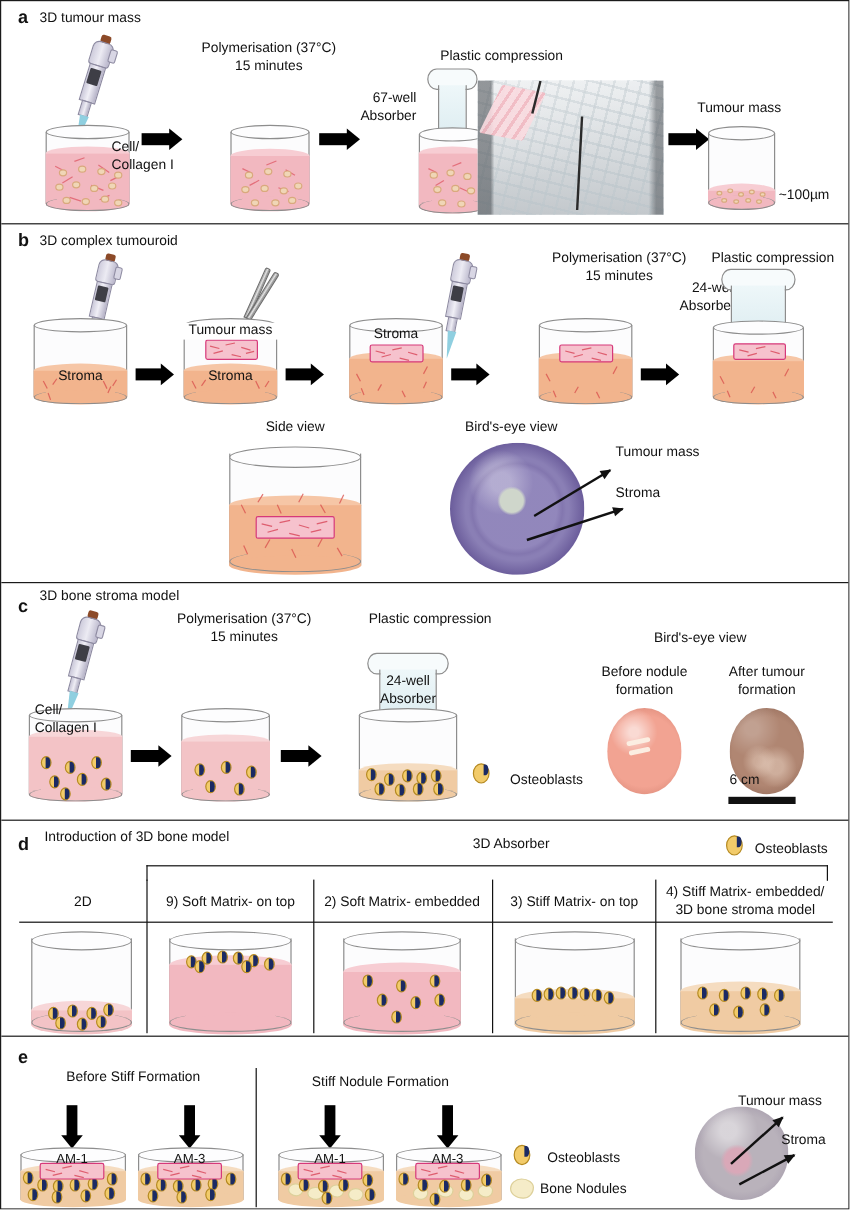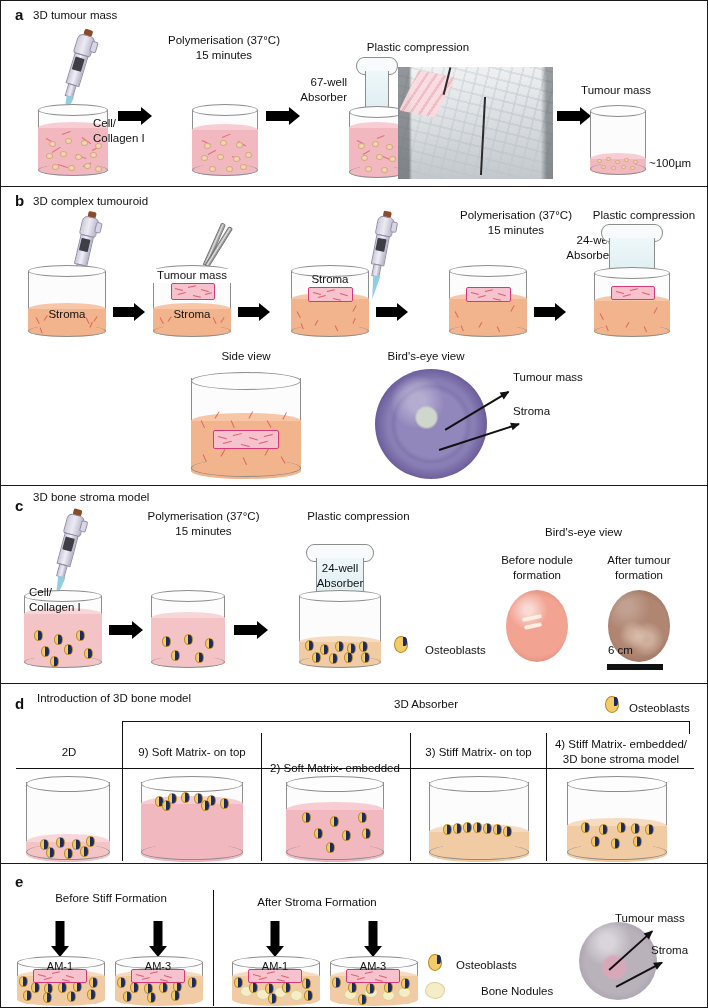--- a/index.html
+++ b/index.html
@@ -605,21 +605,21 @@
     <div class="bracket" style="left:121px;top:37px;width:566px;height:12px;"></div>
 
     <div class="vline" style="left:121px;top:49px;height:128px;"></div>
     <div class="vline" style="left:260px;top:49px;height:128px;"></div>
     <div class="vline" style="left:409px;top:49px;height:128px;"></div>
     <div class="vline" style="left:545px;top:49px;height:128px;"></div>
     <div class="hline" style="left:15px;top:84px;width:678px;"></div>
 
     <div class="lbl" style="left:18px;top:62px;width:100px;">2D</div>
     <div class="lbl" style="left:124px;top:62px;width:134px;">9) Soft Matrix- on top</div>
-    <div class="lbl" style="left:262px;top:78px;width:144px;">2) Soft Matrix- embedded</div>
+    <div class="lbl" style="left:262px;top:62px;width:144px;">2) Soft Matrix- embedded</div>
     <div class="lbl" style="left:411px;top:62px;width:133px;">3) Stiff Matrix- on top</div>
     <div class="lbl" style="left:547px;top:54px;width:146px;">4) Stiff Matrix- embedded/</div>
     <div class="lbl" style="left:547px;top:69px;width:146px;">3D bone stroma model</div>
 
     <div class="cyl" style="left:25px;top:92px;width:84px;height:84px;">
       <div class="wall"></div>
         <div class="toprim" style="height:16px;"></div>
       <div class="fill fl-pale" style="height:20px;">
           <div class="capt" style="height:16px;"></div>
           <div class="body" style="top:8px;"></div>
@@ -709,21 +709,21 @@
         <div class="osteo" style="left:66px;top:60px;"></div>
     </div>
   </div>
 
   <div class="panel pe">
     <div class="plet" style="left:14px;top:10px;">e</div>
 
     <div class="vline" style="left:212px;top:26px;height:116px;"></div>
 
     <div class="lbl" style="left:20px;top:28px;width:180px;">Before Stiff Formation</div>
-    <div class="lbl" style="left:226px;top:32px;width:180px;">After Stroma Formation</div>
+    <div class="lbl" style="left:226px;top:32px;width:180px;">Stiff Nodule Formation</div>
 
     <div class="arrow" style="left:50px;top:47px;width:18px;height:38px;transform:rotate(90deg);">
       <div class="shaft" style="width:26px;height:9px;"></div>
         <div class="head" style="left:25px;"></div>
     </div>
     <div class="cyl" style="left:16px;top:92px;width:88px;height:50px;">
       <div class="wall"></div>
         <div class="toprim" style="height:13px;"></div>
       <div class="fill fl-tan" style="height:30px;">
           <div class="capt" style="height:13px;"></div>
@@ -842,21 +842,21 @@
       <div class="st" style="left:18px;top:3px;width:8px;transform:rotate(-12deg);"></div>
       <div class="st" style="left:32px;top:5px;width:8px;transform:rotate(16deg);"></div>
       <div class="st" style="left:10px;top:9px;width:8px;transform:rotate(-14deg);"></div>
       <div class="st" style="left:28px;top:9px;width:8px;transform:rotate(13deg);"></div>
     </div>
     <div class="lbl" style="left:345px;top:96px;width:54px;font-size:11px;">AM-3</div>
 
     <div class="osteo" style="left:427px;top:90px;width:14px;height:17px;"></div>
     <div class="lbl lft" style="left:455px;top:95px;">Osteoblasts</div>
     <div class="nodule" style="left:424px;top:118px;width:20px;height:17px;"></div>
-    <div class="lbl lft" style="left:480px;top:121px;">Bone Nodules</div>
+    <div class="lbl lft" style="left:449px;top:121px;">Bone Nodules</div>
 
     <div class="photo wellgrey" style="left:578px;top:58px;width:78px;height:78px;"></div>
     <div class="ann" style="left:608px;top:105px;width:58px;transform:rotate(-42deg);"></div>
     <div class="ann" style="left:615px;top:122px;width:52px;transform:rotate(-28deg);"></div>
     <div class="lbl lft" style="left:614px;top:48px;">Tumour mass</div>
     <div class="lbl lft" style="left:650px;top:80px;">Stroma</div>
   </div>
 
 </div>
 

